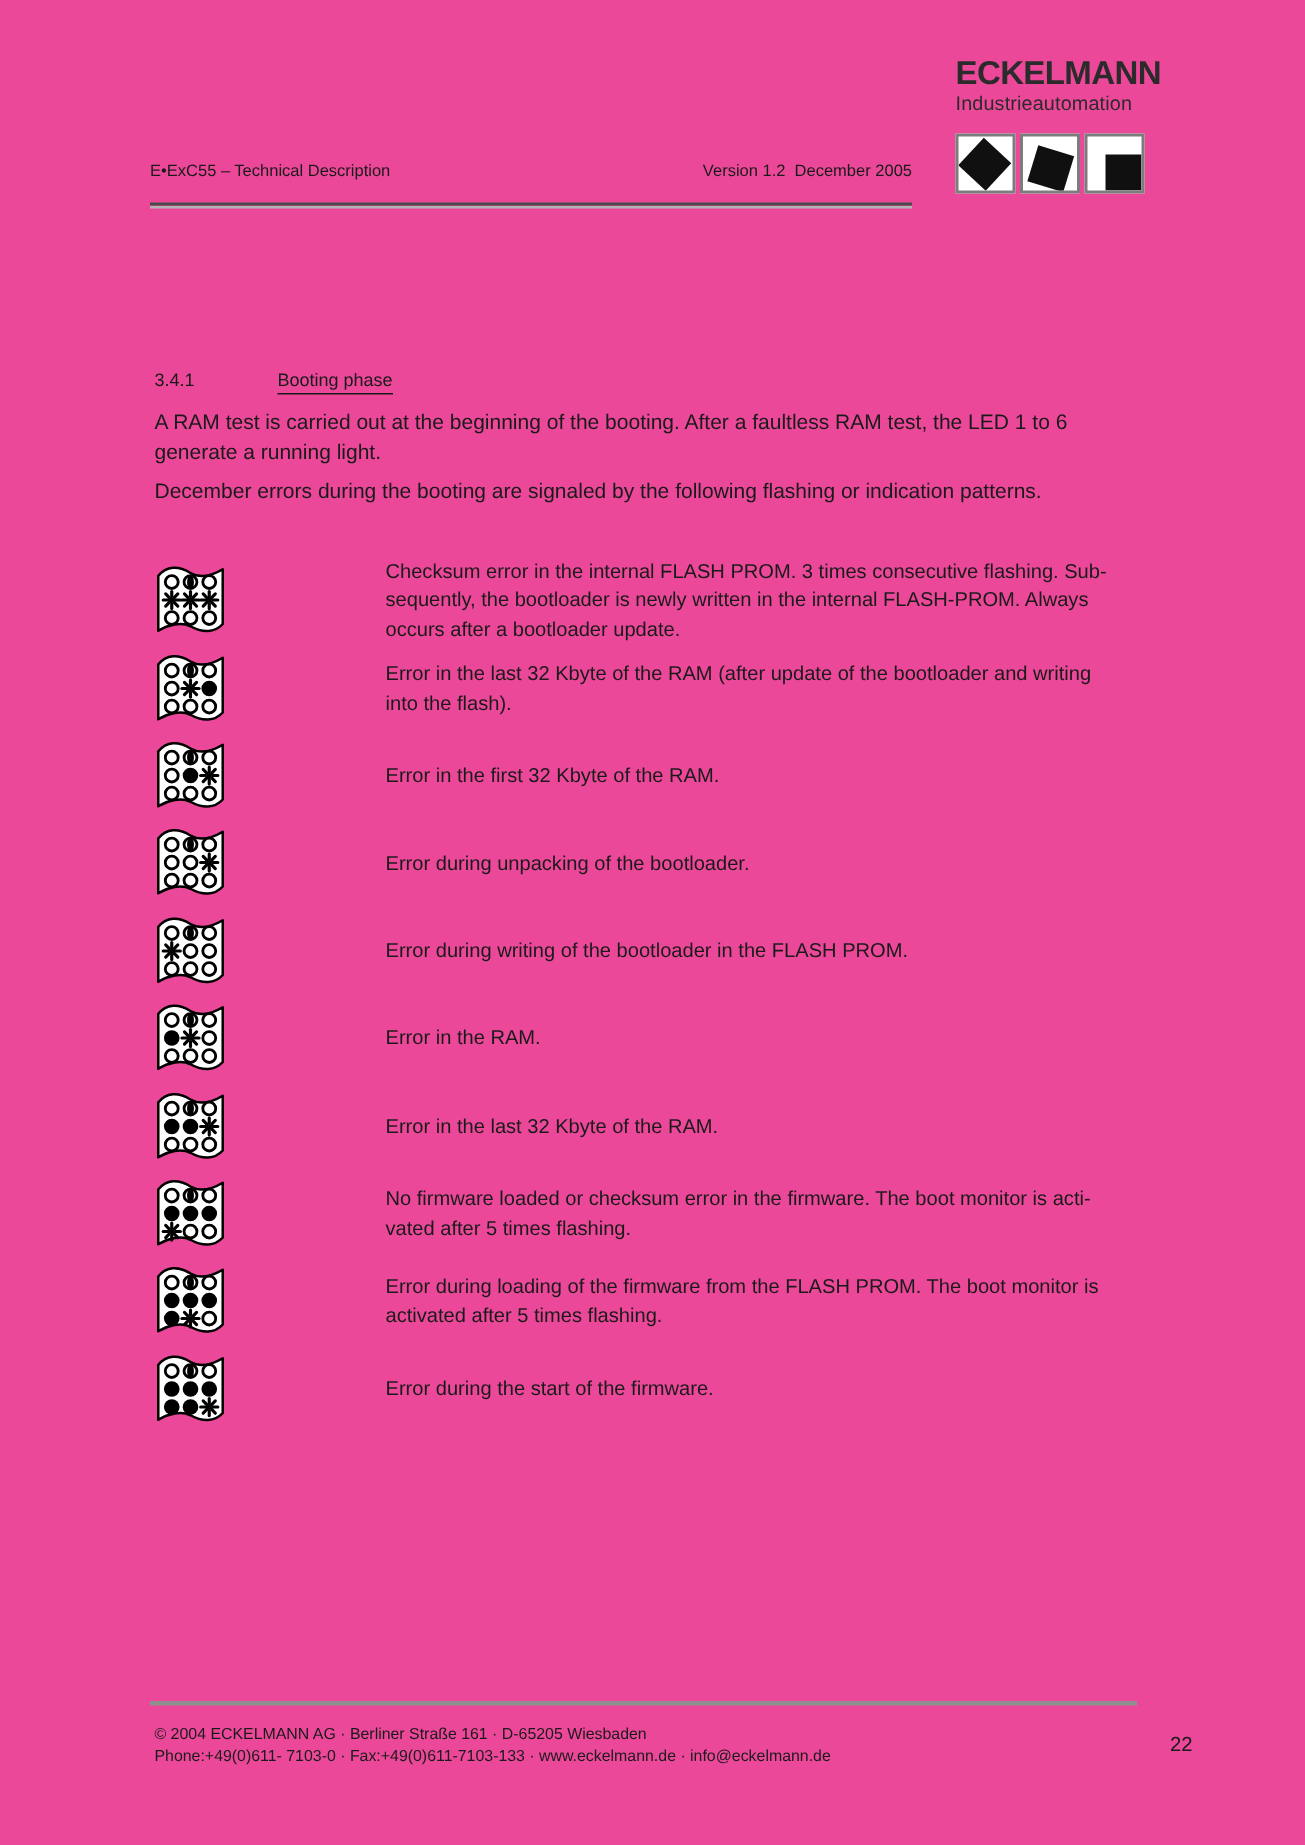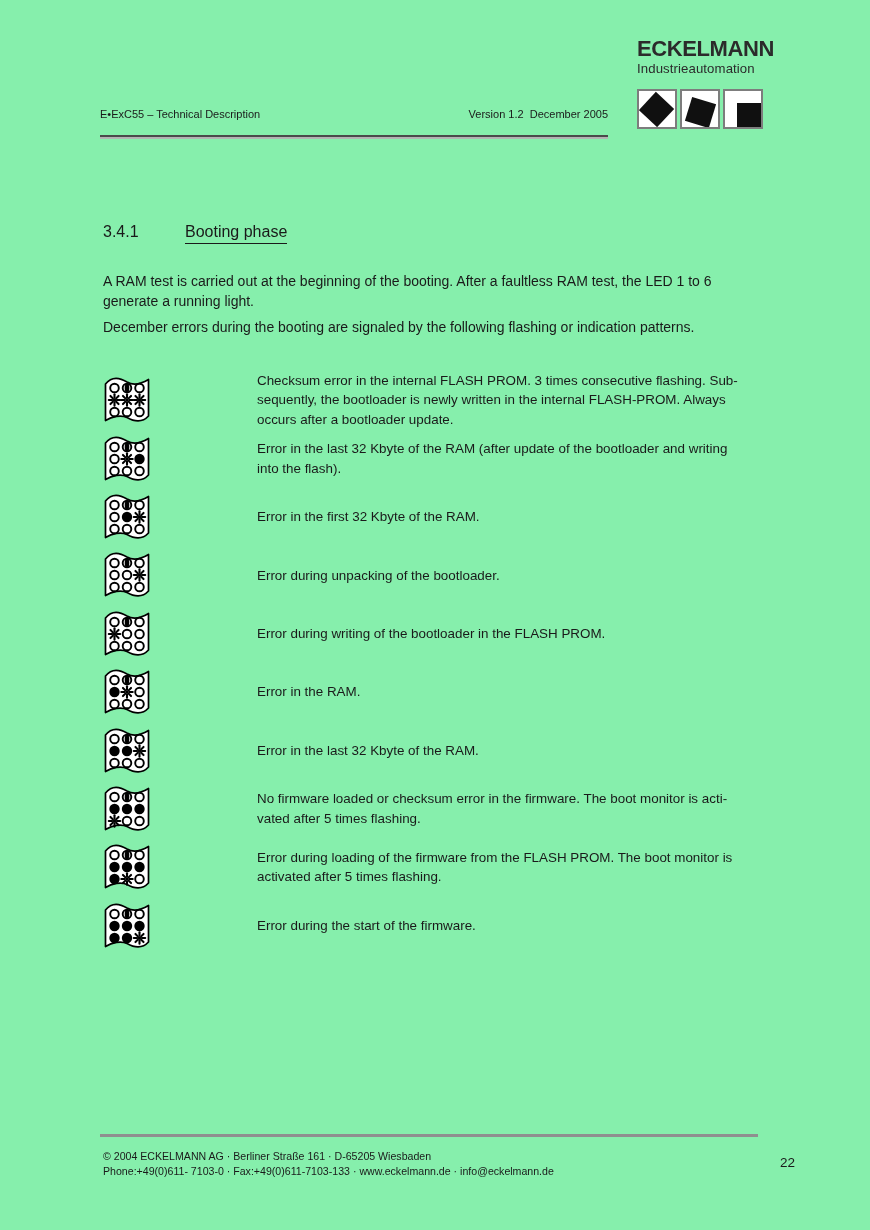--- a/index.html
+++ b/index.html
@@ -1,19 +1,19 @@
 <!DOCTYPE html>
 <html><head>
 <meta charset="utf-8">
 <style>
   html,body{margin:0;padding:0;background:#e8e8e8;}
   .page{
     position:relative;
     width:870px;height:1230px;
-    background:#86efac;
+    background:#ec4899;
     font-family:"Liberation Sans", sans-serif;
     color:#1a1a1a;
     overflow:hidden;
     margin:0 auto;
   }
   
   .logo{position:absolute;left:637px;top:38px;width:140px;}
   .logo-brand{font-size:22px;font-weight:bold;letter-spacing:-0.4px;color:#2b2b2b;line-height:22px;}
   .logo-sub{font-size:13.2px;color:#2b2b2b;letter-spacing:0.1px;line-height:15px;margin-top:1px;}
   .logo-squares{display:flex;gap:3px;margin-top:13px;}
@@ -26,21 +26,21 @@
   .runhead{
     position:absolute;left:100px;top:108px;width:508px;
     display:flex;justify-content:space-between;align-items:flex-end;
     font-size:11px;line-height:13px;
     padding-bottom:14px;
     border-bottom:2px solid #4a4a4a;
     box-shadow:0 2px 0 #b3b3b3;
     white-space:pre;
   }
   
-  .section-heading{position:absolute;left:103px;top:223px;font-size:16px;display:flex;}
+  .section-heading{position:absolute;left:103px;top:246px;font-size:12px;display:flex;}
   .sec-num{display:inline-block;width:82px;}
   .sec-title{border-bottom:1.6px solid #1a1a1a;padding-bottom:2px;}
   
   .para{
     position:absolute;left:103px;width:650px;
     font-size:14px;line-height:19.6px;white-space:pre-line;
   }
   .para1{top:272px;}
   .para2{top:318px;}
   

